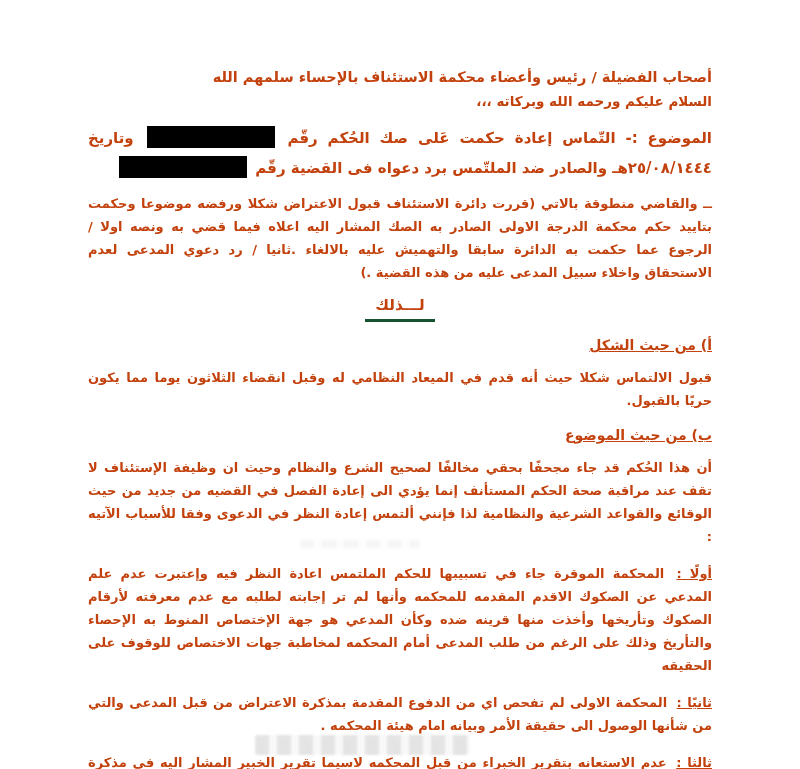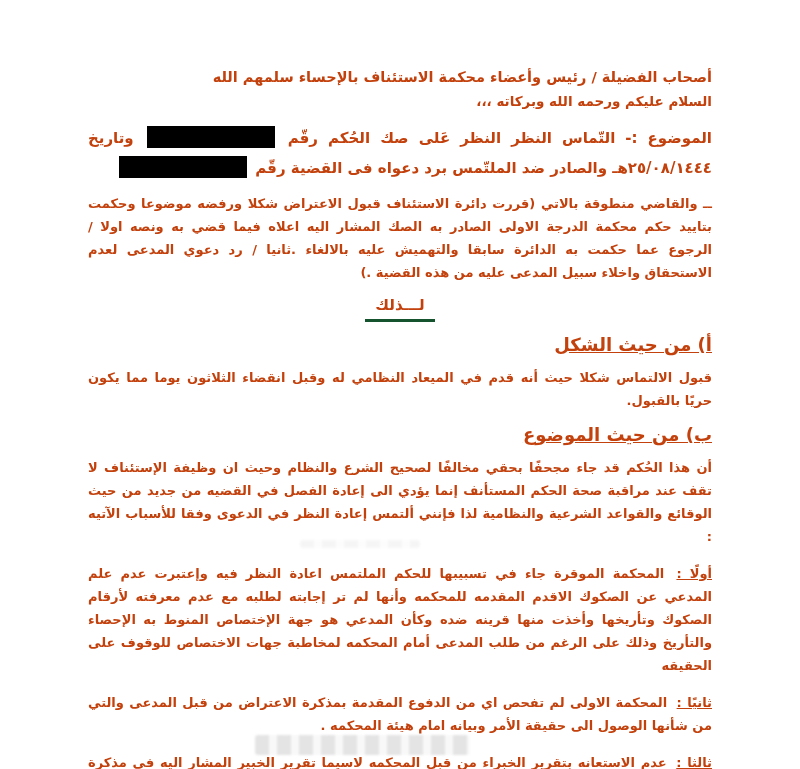--- a/index.html
+++ b/index.html
@@ -42,21 +42,21 @@
     text-align:center;
     font-size:15px;line-height:24px;
   }
   .u2{
     display:inline-block;
     border-bottom:3px solid #14532d;
     padding:0 10px 2px 10px;
   }
   .head{
     margin:11px 0 0 0;
-    font-size:18px;line-height:24px;
+    font-size:14px;line-height:24px;
     font-weight:bold;
   }
   .u{text-decoration:underline;}
   .ground{margin-top:14px;}
   .ground .u{margin-left:4px;}
   .artifact{
     position:absolute;
     pointer-events:none;
     background:
       repeating-linear-gradient(90deg,
@@ -70,21 +70,21 @@
 </style>
 </head>
 <body>
 
 <div class="page">
 
   <p class="line salutation">أصحاب الفضيلة / رئيس وأعضاء محكمة الاستئناف بالإحساء سلمهم الله</p>
 
   <p class="line greeting">السلام عليكم ورحمه الله وبركاته ،،،</p>
 
-  <p class="line subject"><span>الموضوع :- التّماس النظر النظر عَلى صك الحُكم رقّم </span><span class="redact"></span><span> وتاريخ ٢٥/٠٨/١٤٤٤هـ والصادر ضد الملتّمس برد دعواه فى القضية رقّم </span><span class="redact"></span></p>
+  <p class="line subject"><span>الموضوع :- التّماس إعادة حكمت عَلى صك الحُكم رقّم </span><span class="redact"></span><span> وتاريخ ٢٥/٠٨/١٤٤٤هـ والصادر ضد الملتّمس برد دعواه فى القضية رقّم </span><span class="redact"></span></p>
 
   <p class="para">ــ والقاضي منطوقة بالاتي  (قررت دائرة الاستئناف قبول الاعتراض شكلا ورفضه موضوعا وحكمت بتاييد حكم محكمة الدرجة الاولى الصادر به الصك المشار اليه اعلاه فيما قضي به ونصه اولا / الرجوع عما حكمت به الدائرة سابقا والتهميش عليه بالالغاء .ثانيا / رد دعوي المدعى لعدم الاستحقاق واخلاء سبيل المدعى عليه من هذه القضية .)</p>
 
   <p class="center-head">
     <span class="u2">لـــذلك</span>
   </p>
 
   <p class="head">
     <span class="u">أ) من حيث الشكل</span>
   </p>

